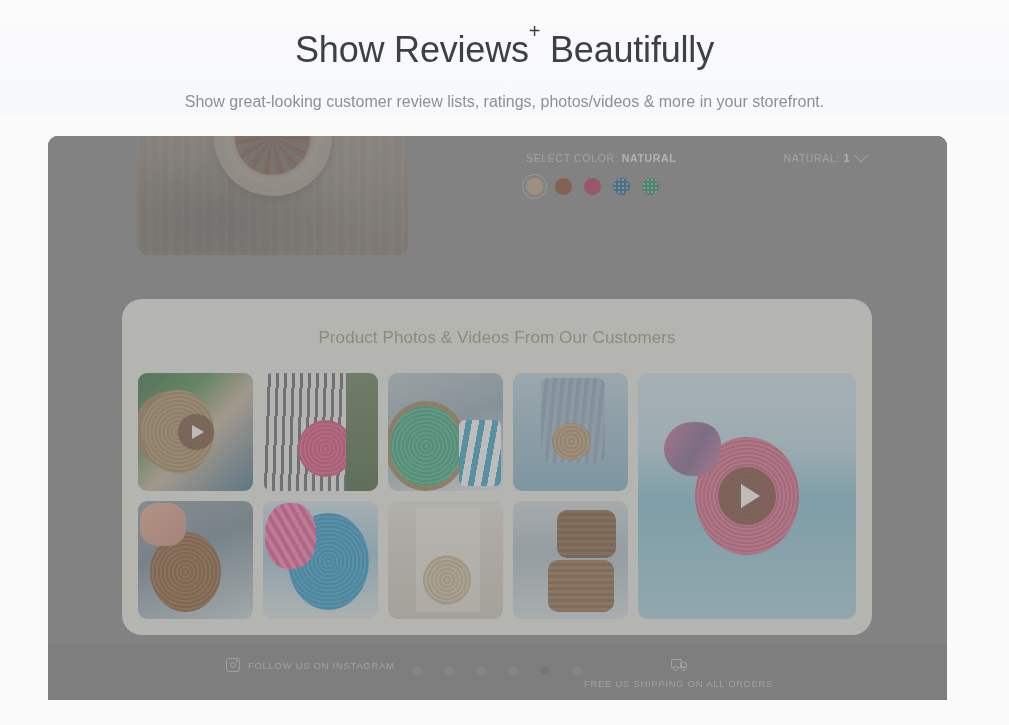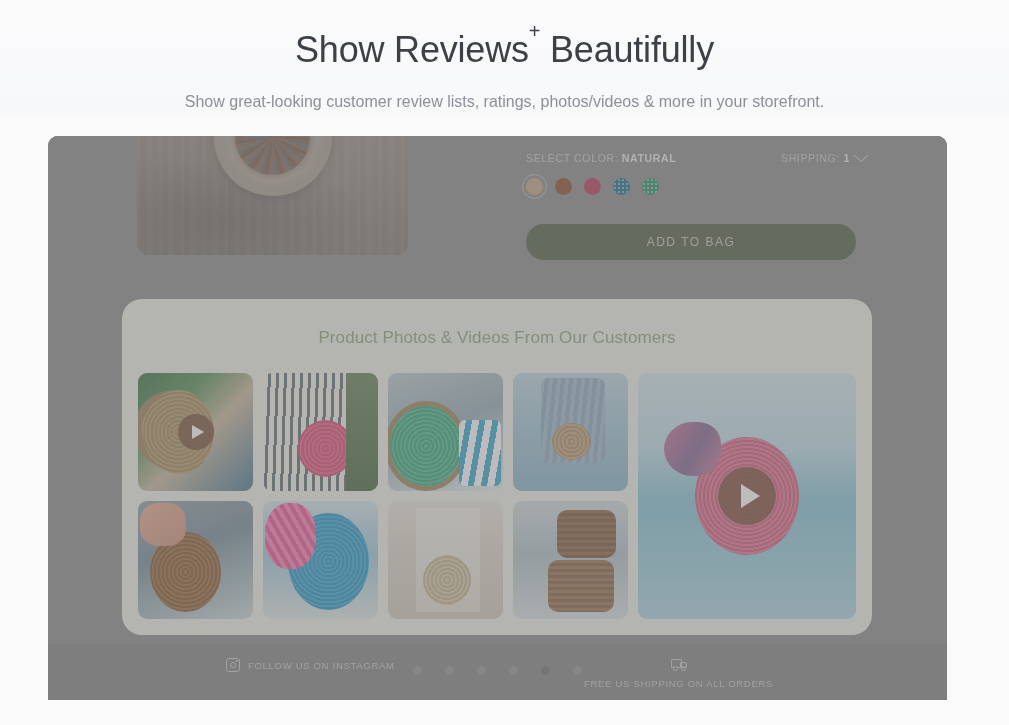--- a/index.html
+++ b/index.html
@@ -404,38 +404,37 @@
       <div class="product-photo">
         <div class="wood"></div>
         <div class="bag-top"></div>
         <div class="dim"></div>
       </div>
 
       <div class="options">
         <div class="opt-row">
           <div class="opt-label"><span>SELECT COLOR: </span><b>NATURAL</b></div>
           <div class="qty-group">
-            <div class="opt-label"><span>SHIPPING: </span><b>1</b></div>
+            <div class="opt-label"><span>NATURAL: </span><b>1</b></div>
             <span class="chev"></span>
           </div>
         </div>
         <div class="swatches" id="swatches">
             <div class="sw sel" style="background: rgb(194, 161, 132);"></div>
             <div class="sw" style="background: rgb(138, 68, 32);"></div>
             <div class="sw" style="background: rgb(177, 49, 85);"></div>
             <div class="sw" style="background: rgb(20, 98, 140);">
               <span class="dots"></span>
             </div>
             <div class="sw" style="background: rgb(31, 138, 94);">
               <span class="dots"></span>
             </div>
           </div>
       </div>
 
-      <button class="add-bag">ADD TO BAG</button>
     </div>
 
     <div class="ugc-card">
       <h2 class="ugc-title">Product Photos &amp; Videos From Our Customers</h2>
       <div class="grid" id="ugc-grid">
           <div class="tile ph-rattan-hands">
             <div class="play">
               <i></i>
             </div>
           </div>

